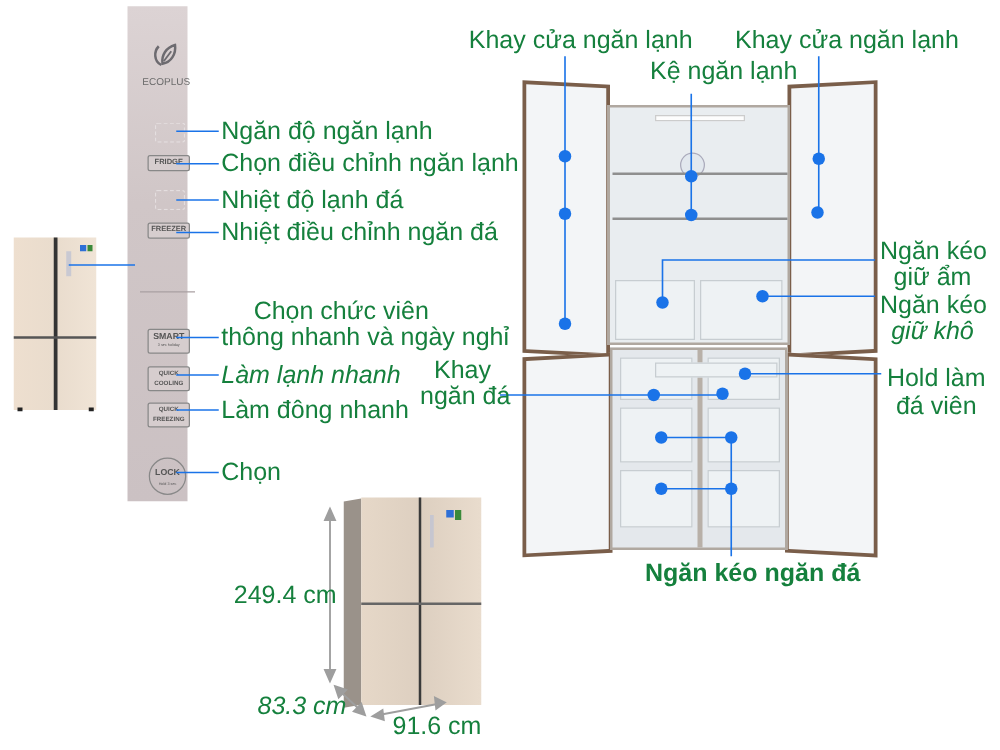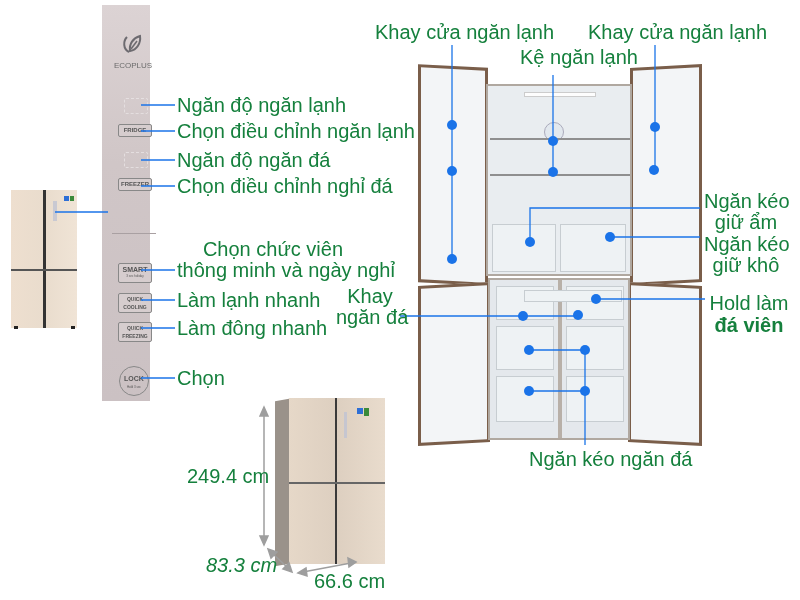--- a/index.html
+++ b/index.html
@@ -182,36 +182,36 @@
 <div class="dot abs" style="left:523px;top:316px;"></div>
 <div class="dot abs" style="left:578px;top:315px;"></div>
 <div class="dot abs" style="left:596px;top:299px;"></div>
 <div class="dot abs" style="left:529px;top:350px;"></div>
 <div class="dot abs" style="left:585px;top:350px;"></div>
 <div class="dot abs" style="left:529px;top:391px;"></div>
 <div class="dot abs" style="left:585px;top:391px;"></div>
 
 <div class="label" style="left:177px;top:96px;">Ngăn độ ngăn lạnh</div>
 <div class="label" style="left:177px;top:122px;">Chọn điều chỉnh ngăn lạnh</div>
-<div class="label" style="left:177px;top:151px;">Ngăn độ ngăn đá</div>
-<div class="label" style="left:177px;top:177px;">Chọn điều chỉnh nghỉ đá</div>
+<div class="label" style="left:177px;top:151px;">Nhiệt độ lạnh đá</div>
+<div class="label" style="left:177px;top:177px;">Nhiệt điều chỉnh ngăn đá</div>
 <div class="label center" style="left:177px;top:240px;width:192px;">Chọn chức viên</div>
-<div class="label" style="left:177px;top:261px;">thông minh và ngày nghỉ</div>
-<div class="label" style="left:177px;top:291px;">Làm lạnh nhanh</div>
+<div class="label" style="left:177px;top:261px;">thông nhanh và ngày nghỉ</div>
+<div class="label" style="left:177px;top:291px;font-style:italic;">Làm lạnh nhanh</div>
 <div class="label" style="left:177px;top:319px;">Làm đông nhanh</div>
 <div class="label" style="left:177px;top:369px;">Chọn</div>
 
 <div class="label" style="left:375px;top:23px;">Khay cửa ngăn lạnh</div>
 <div class="label" style="left:588px;top:23px;">Khay cửa ngăn lạnh</div>
 <div class="label" style="left:507px;top:48px;margin-left:13px;">Kệ ngăn lạnh</div>
 <div class="label center" style="left:704px;top:192px;width:84px;">Ngăn kéo</div>
 <div class="label center" style="left:704px;top:213px;width:84px;">giữ ẩm</div>
 <div class="label center" style="left:704px;top:235px;width:84px;">Ngăn kéo</div>
-<div class="label center" style="left:704px;top:256px;width:84px;">giữ khô</div>
+<div class="label center" style="left:704px;top:256px;width:84px;font-style:italic;">giữ khô</div>
 <div class="label center" style="left:338px;top:287px;width:64px;">Khay</div>
 <div class="label center" style="left:336px;top:308px;width:64px;">ngăn đá</div>
 <div class="label center" style="left:708px;top:294px;width:82px;">Hold làm</div>
-<div class="label center" style="left:708px;top:316px;width:82px;font-weight:bold;">đá viên</div>
-<div class="label" style="left:529px;top:450px;">Ngăn kéo ngăn đá</div>
+<div class="label center" style="left:708px;top:316px;width:82px;">đá viên</div>
+<div class="label" style="left:516px;top:450px;font-weight:bold;">Ngăn kéo ngăn đá</div>
 
 <div class="label" style="left:187px;top:467px;">249.4 cm</div>
 <div class="label" style="left:206px;top:556px;font-style:italic;">83.3 cm</div>
-<div class="label" style="left:314px;top:572px;">66.6 cm</div>
+<div class="label" style="left:314px;top:572px;">91.6 cm</div>
 
 </body></html>

